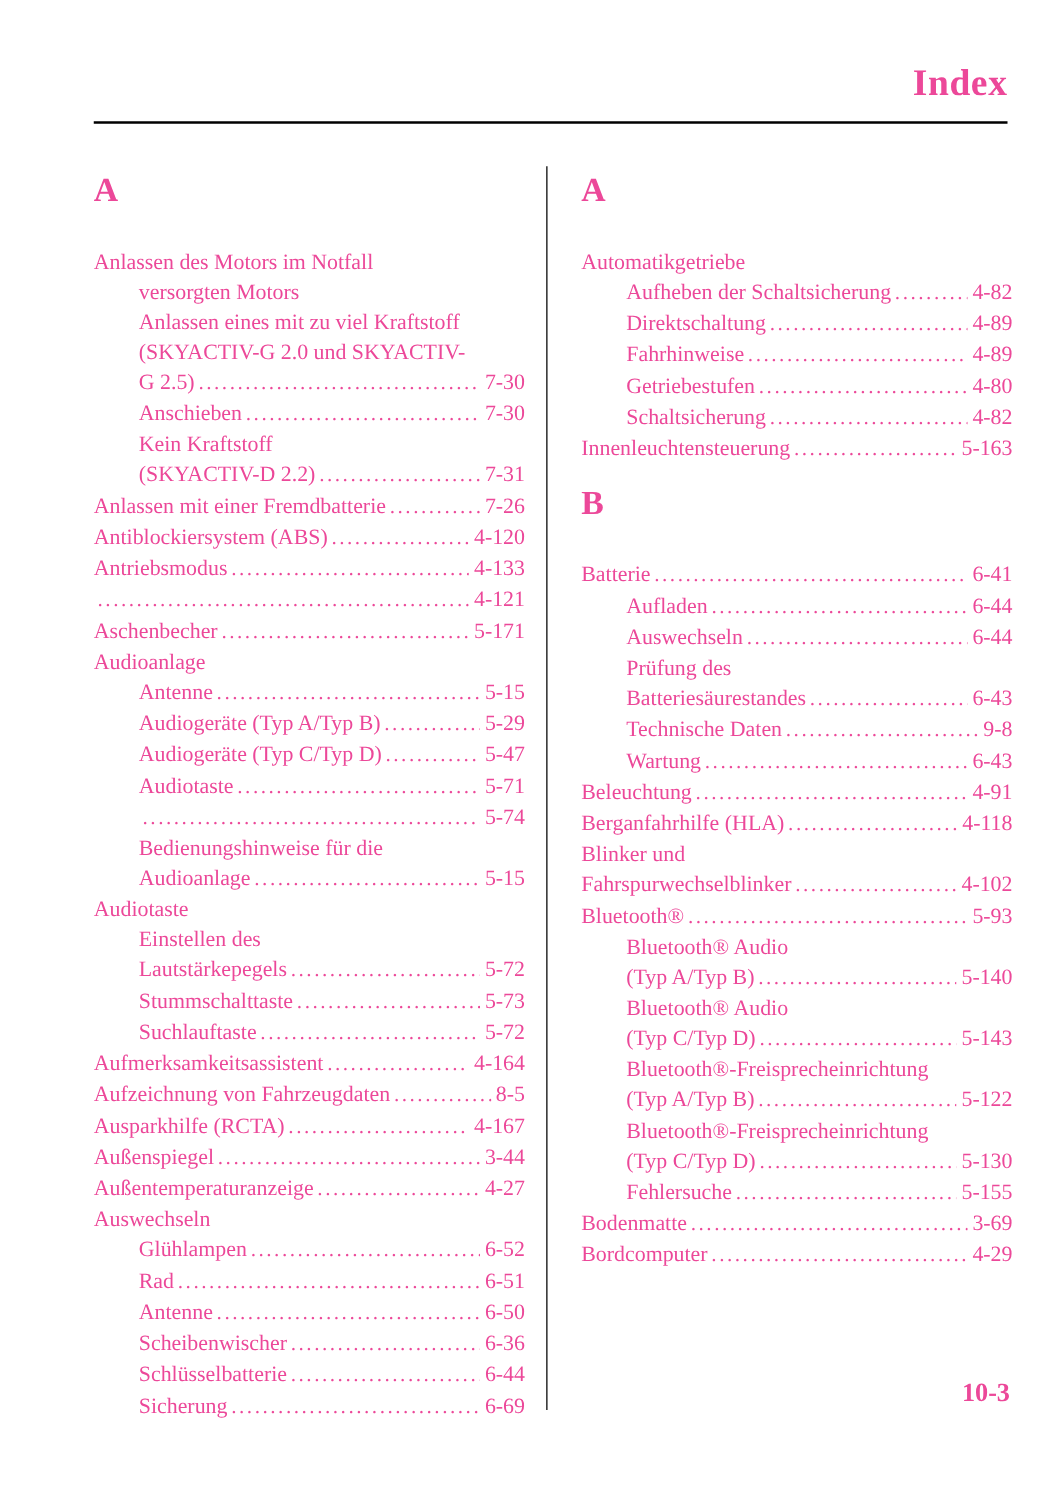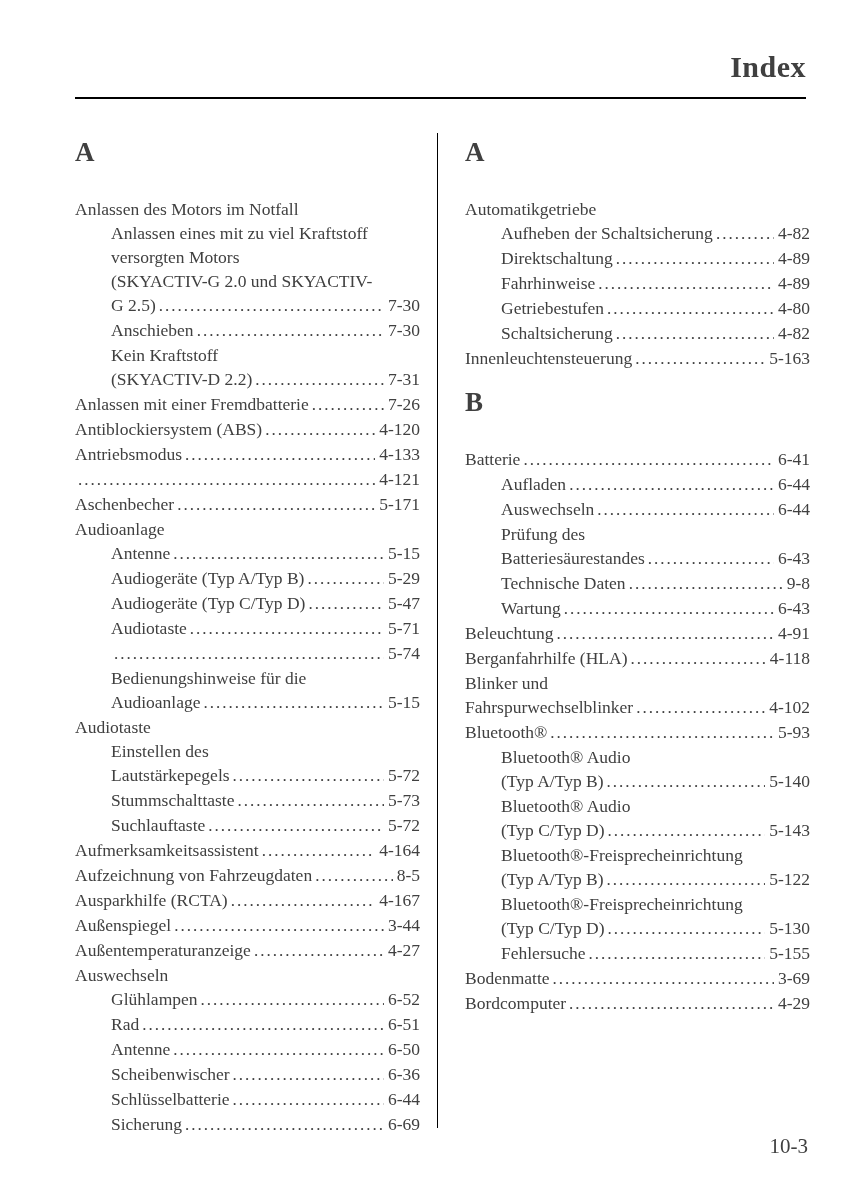--- a/index.html
+++ b/index.html
@@ -2,21 +2,21 @@
 <html><head>
 <meta charset="utf-8">
 <style>
   * { margin: 0; padding: 0; box-sizing: border-box; }
   html, body { background: #ffffff; }
   .page {
     position: relative;
     width: 845px;
     height: 1200px;
     background: #ffffff;
-    color: #404040;
+    color: #ec4899;
     font-family: "Liberation Serif", serif;
     overflow: hidden;
   }
   .page-title {
     position: absolute;
     top: 50px;
     right: 39px;
     font-size: 30px;
     font-weight: bold;
     letter-spacing: 0.5px;
@@ -69,42 +69,42 @@
   }
   .dot-leader::after {
     content: "...........................................................................................................";
     letter-spacing: 2px;
     font-size: 17px;
   }
   .page-ref { flex: 0 0 auto; }
   .page-number {
     position: absolute;
     right: 37px;
-    top: 1134px;
+    top: 1102px;
     font-size: 21px;
-    font-weight: normal;
+    font-weight: bold;
   }
 </style>
 </head>
 <body>
 
 <div class="page">
   <div class="page-title">Index</div>
   <div class="title-rule"></div>
   <div class="column-divider"></div>
   <div class="index-column col-left" id="col-0">
       <div class="section-letter">A</div>
       <div class="index-line">
         <span class="entry-text">Anlassen des Motors im Notfall</span>
       </div>
       <div class="index-line indented">
+        <span class="entry-text">versorgten Motors</span>
+      </div>
+      <div class="index-line indented">
         <span class="entry-text">Anlassen eines mit zu viel Kraftstoff</span>
-      </div>
-      <div class="index-line indented">
-        <span class="entry-text">versorgten Motors</span>
       </div>
       <div class="index-line indented">
         <span class="entry-text">(SKYACTIV-G 2.0 und SKYACTIV-</span>
       </div>
       <div class="index-line indented">
         <span class="entry-text">G 2.5)</span>
         <span class="dot-leader"></span>
         <span class="page-ref">7-30</span>
       </div>
       <div class="index-line indented">

